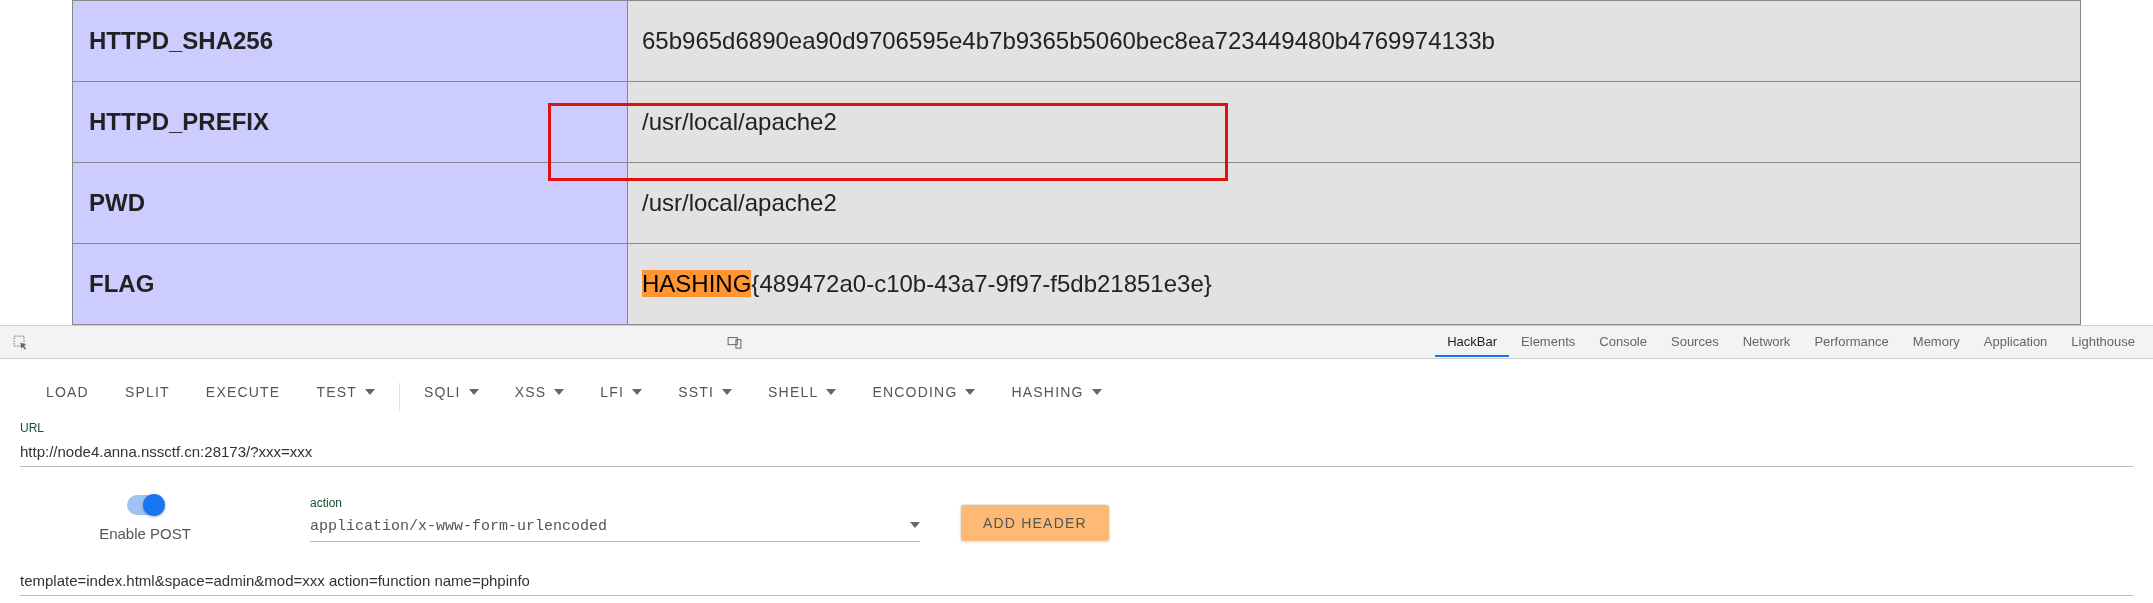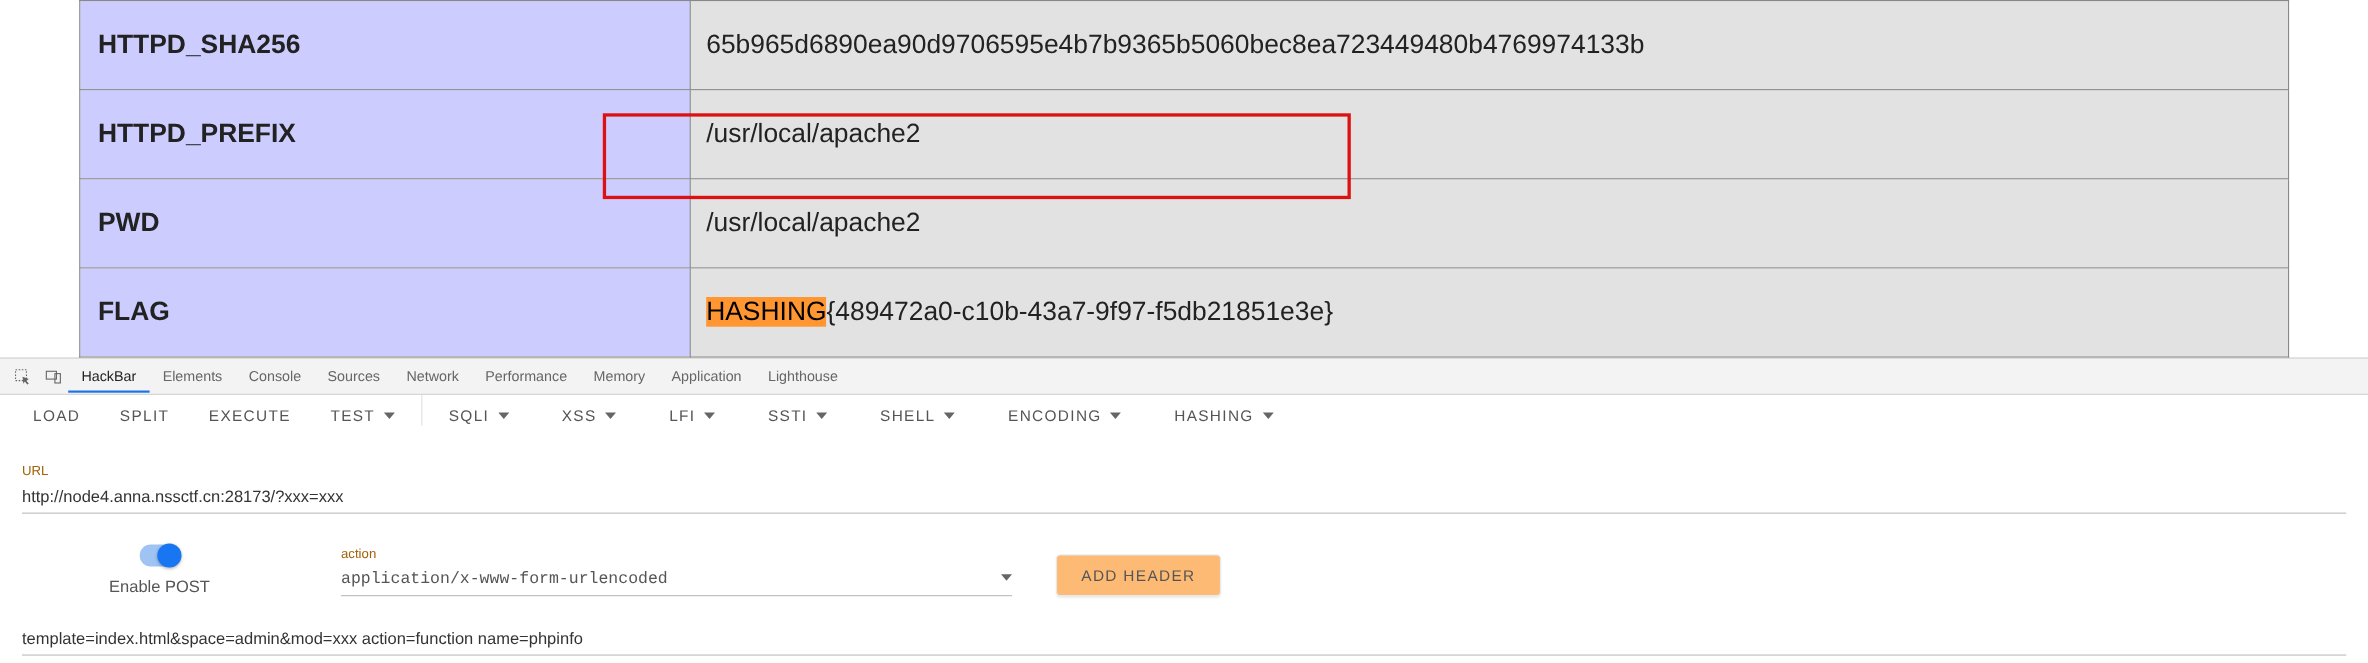--- a/index.html
+++ b/index.html
@@ -54,20 +54,21 @@
     display: flex;
     align-items: center;
     height: 20px;
     border-top: 1px solid #cfcfcf;
     border-bottom: 1px solid #cfcfcf;
     background: #f3f3f3;
     font-size: 13px;
     color: #666;
     padding: 16px 6px;
     gap: 0;
+    justify-content: space-between;
   }
   .devtools-icon {
     width: 28px;
     height: 28px;
     display: flex;
     align-items: center;
     justify-content: center;
     color: #666;
   }
   .devtools-icon svg { width: 17px; height: 17px; stroke: #666; fill: none; stroke-width: 1.4; }
@@ -78,23 +79,23 @@
     cursor: pointer;
   }
   .devtools-tab.active {
     color: #222;
     border-bottom: 2px solid #1a73e8;
   }
 
   
   .hackbar-toolbar {
     display: flex;
-    align-items: flex-start;
+    align-items: flex-end;
     height: 52px;
-    padding: 0 12px;
+    padding: 0 28px;
     gap: 0;
     background: #fff;
     font-size: 14px;
     letter-spacing: 1.2px;
     color: #555;
   }
   .hb-btn {
     padding: 0 18px;
     height: 38px;
     line-height: 38px;
@@ -113,21 +114,21 @@
 
   
   .form-area {
     padding: 10px 20px 20px 20px;
     background: #fff;
     font-size: 15px;
     color: #555;
   }
   .form-label {
     font-size: 12px;
-    color: #a16207;
+    color: #14532d;
     margin-bottom: 4px;
   }
   .text-line {
     border: none;
     border-bottom: 1px solid #bbb;
     width: 100%;
     font-size: 15px;
     padding: 4px 0 6px 0;
     color: #333;
     outline: none;
@@ -258,21 +259,21 @@
     </span>
   <span id="hb-plain-dd" style="display: flex;">
       <div class="hb-btn">
         <span>TEST</span>
         <span class="hb-caret"><svg viewBox="0 0 10 10">
             <path d="M0 2 L5 8 L10 2 Z"></path>
           </svg></span>
       </div>
     </span>
   <div class="hb-sep"></div>
-  <span id="hb-dd" style="display: flex; gap: 12px;">
+  <span id="hb-dd" style="display: flex;">
       <div class="hb-btn">
         <span>SQLI</span>
         <span class="hb-caret"><svg viewBox="0 0 10 10">
             <path d="M0 2 L5 8 L10 2 Z"></path>
           </svg></span>
       </div>
       <div class="hb-btn">
         <span>XSS</span>
         <span class="hb-caret"><svg viewBox="0 0 10 10">
             <path d="M0 2 L5 8 L10 2 Z"></path>

